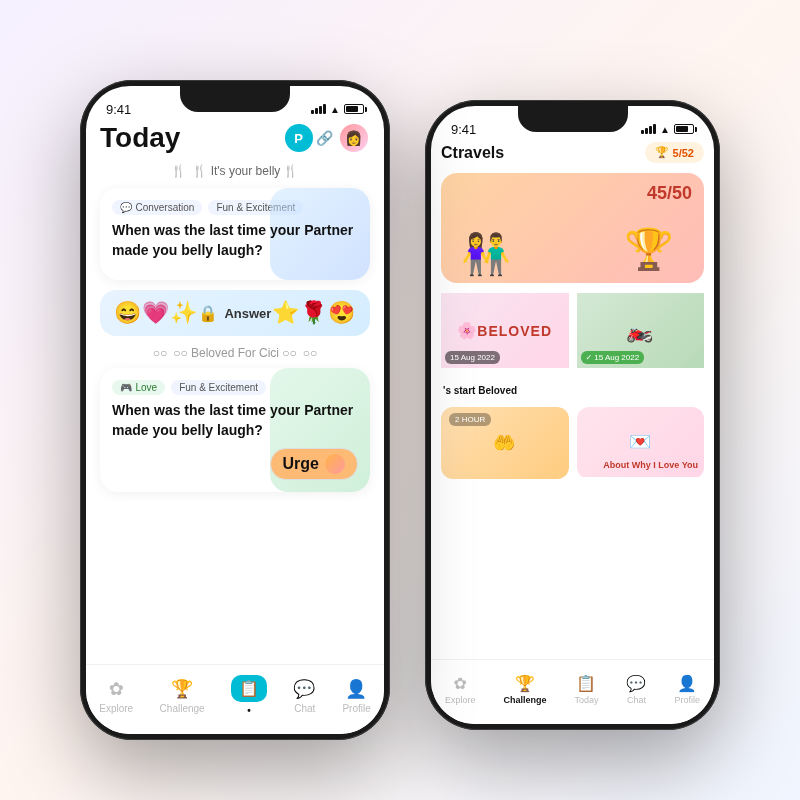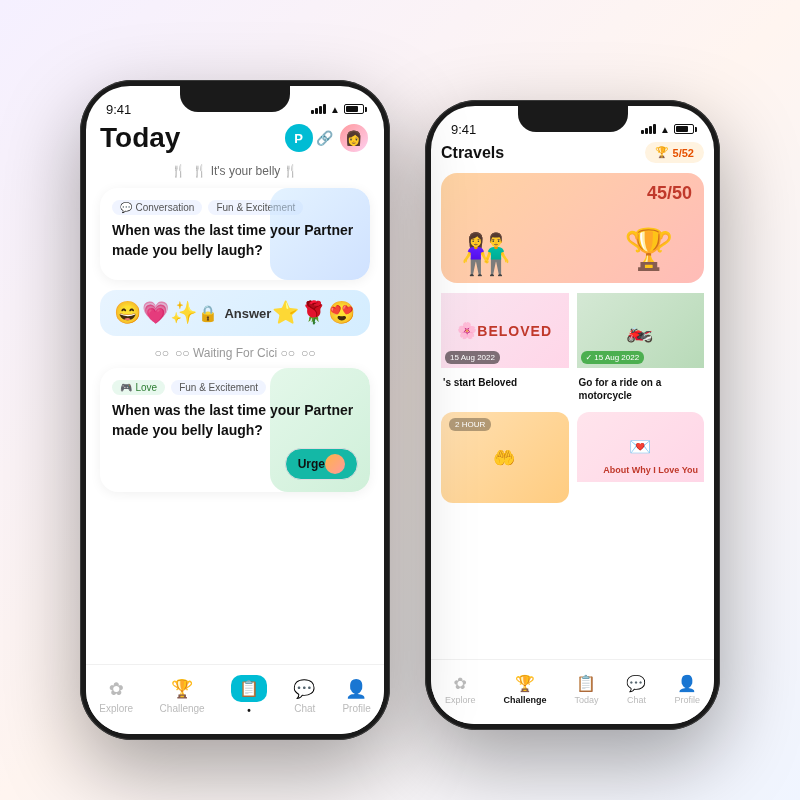--- a/index.html
+++ b/index.html
@@ -237,30 +237,31 @@
       background: #fff;
       border: 1.5px solid #ddd;
       border-radius: 20px;
       padding: 6px 14px;
       font-size: 12px;
       font-weight: 600;
       cursor: pointer;
       color: #111;
     }
     .urge-btn {
-      background: #14b8a6;
+      background: #fdba74;
       border: 1.5px solid #ddd;
       border-radius: 20px;
       padding: 5px 12px;
-      font-size: 12px;
+      font-size: 16px;
       font-weight: 600;
       cursor: pointer;
       color: #111;
       display: flex;
       align-items: center;
+      gap: 6px;
     }
     .urge-avatar {
       width: 20px; height: 20px;
       border-radius: 50%;
       background: linear-gradient(135deg, #ffb347, #ff9a9e);
     }
 
     
     .premium-banner {
       background: linear-gradient(135deg, #e8f4ff, #d4edff);
@@ -439,37 +440,37 @@
       padding: 2px 5px;
       border-radius: 6px;
       display: flex;
       align-items: center;
       gap: 2px;
     }
     .p2-card-label {
       font-size: 10px;
       font-weight: 600;
       color: #111;
-      margin-top: 8px;
+      margin-top: 16px;
       padding: 0 2px;
       line-height: 1.3;
     }
 
     .p2-small-grid {
       display: grid;
       grid-template-columns: 1fr 1fr;
       gap: 8px;
     }
     .p2-small-card {
       border-radius: 12px;
       overflow: hidden;
     }
     .hour-card {
       background: linear-gradient(135deg, #ffe0b2, #ffcc80);
-      height: 91px;
+      height: 72px;
       display: flex;
       align-items: center;
       justify-content: center;
       font-size: 18px;
       position: relative;
     }
     .hour-label {
       position: absolute;
       top: 6px;
       left: 8px;
@@ -570,21 +571,20 @@
               <span class="date-badge">15 Aug 2022</span>
             </div>
             <div class="p2-card-label">'s start Beloved</div>
           </div>
 
           <div>
             <div class="p2-card-motorcycle">
               <span>🏍️</span>
               <div class="check-badge">✓ <span>15 Aug 2022</span></div>
             </div>
-            <div class="p2-card-label">Go for a ride on a motorcycle</div>
           </div>
         </div>
 
         <div class="p2-small-grid">
           <div class="p2-small-card">
             <div class="hour-card">
               <span class="hour-label">2 HOUR</span>
               <span>🤲</span>
             </div>
           </div>
@@ -680,21 +680,21 @@
             <span class="lock-icon">🔒</span>
             <span>Answer</span>
           </div>
           <span class="premium-emoji">⭐</span>
           <span class="premium-emoji">🌹</span>
           <span class="premium-emoji">😍</span>
         </div>
 
         <div class="section-label">
           <span>○○</span>
-          <span>○○ Waiting For Cici ○○</span>
+          <span>○○ Beloved For Cici ○○</span>
           <span>○○</span>
         </div>
 
         <div class="card">
           <div class="card-bg" style="background: linear-gradient(135deg, #c8f0d4, #a0e0b4);"></div>
           <div class="card-tags">
             <span class="tag tag-green">
               <span>🎮</span>
               <span>Love</span>
             </span>

